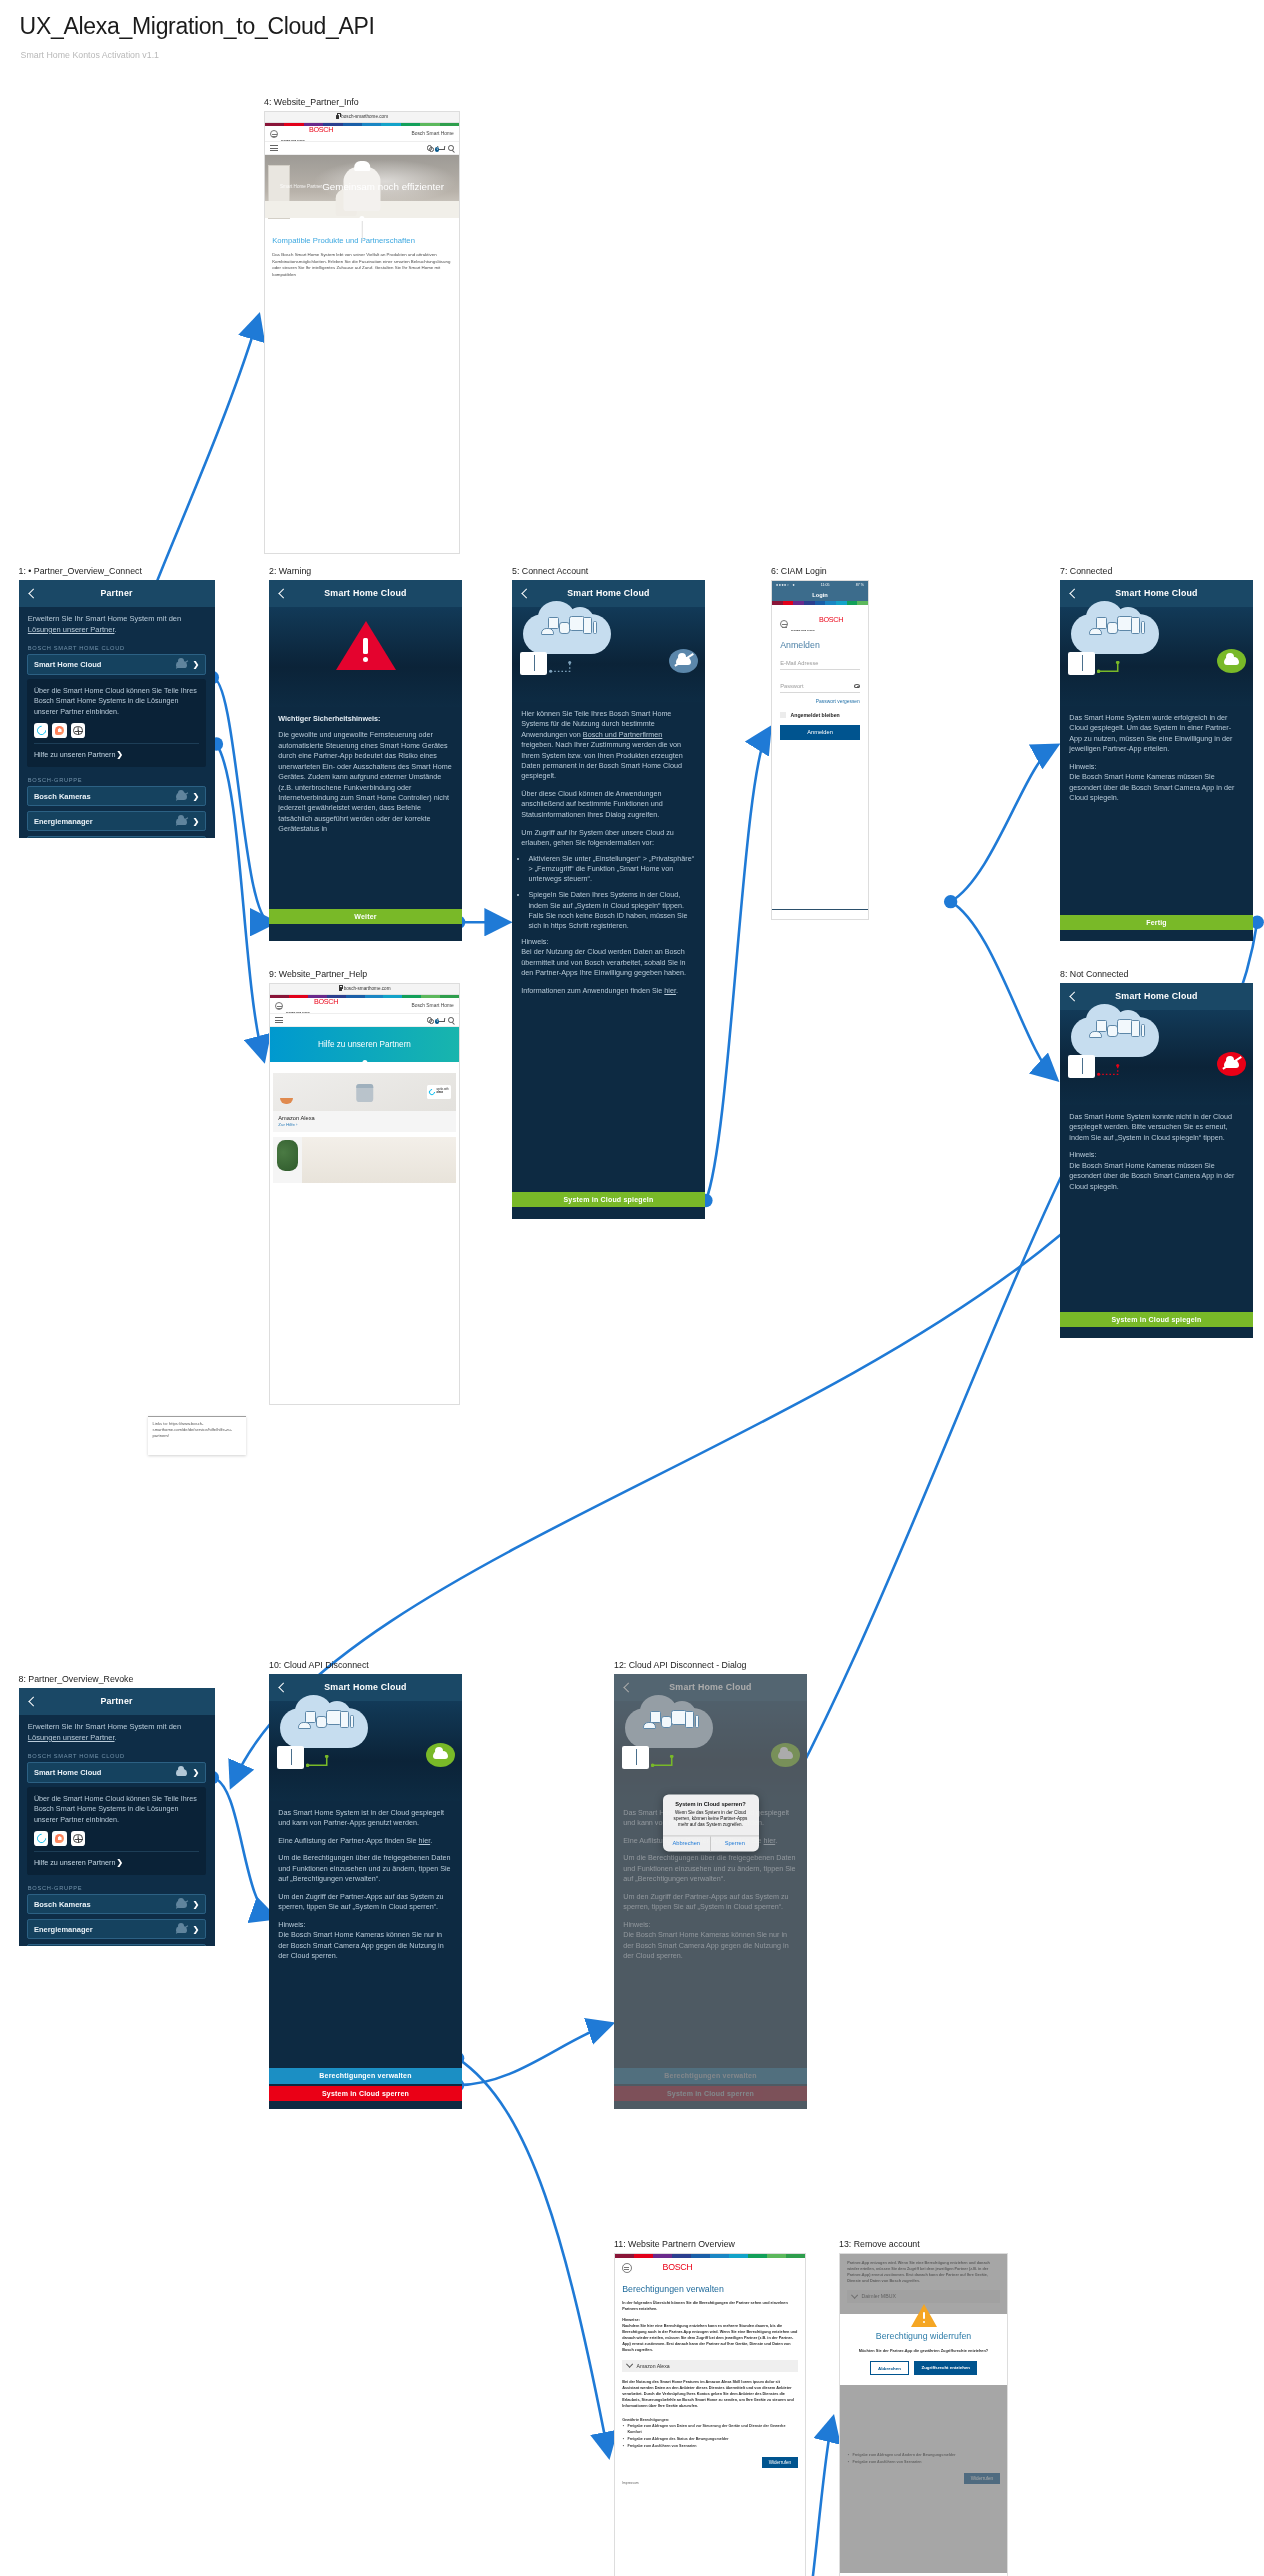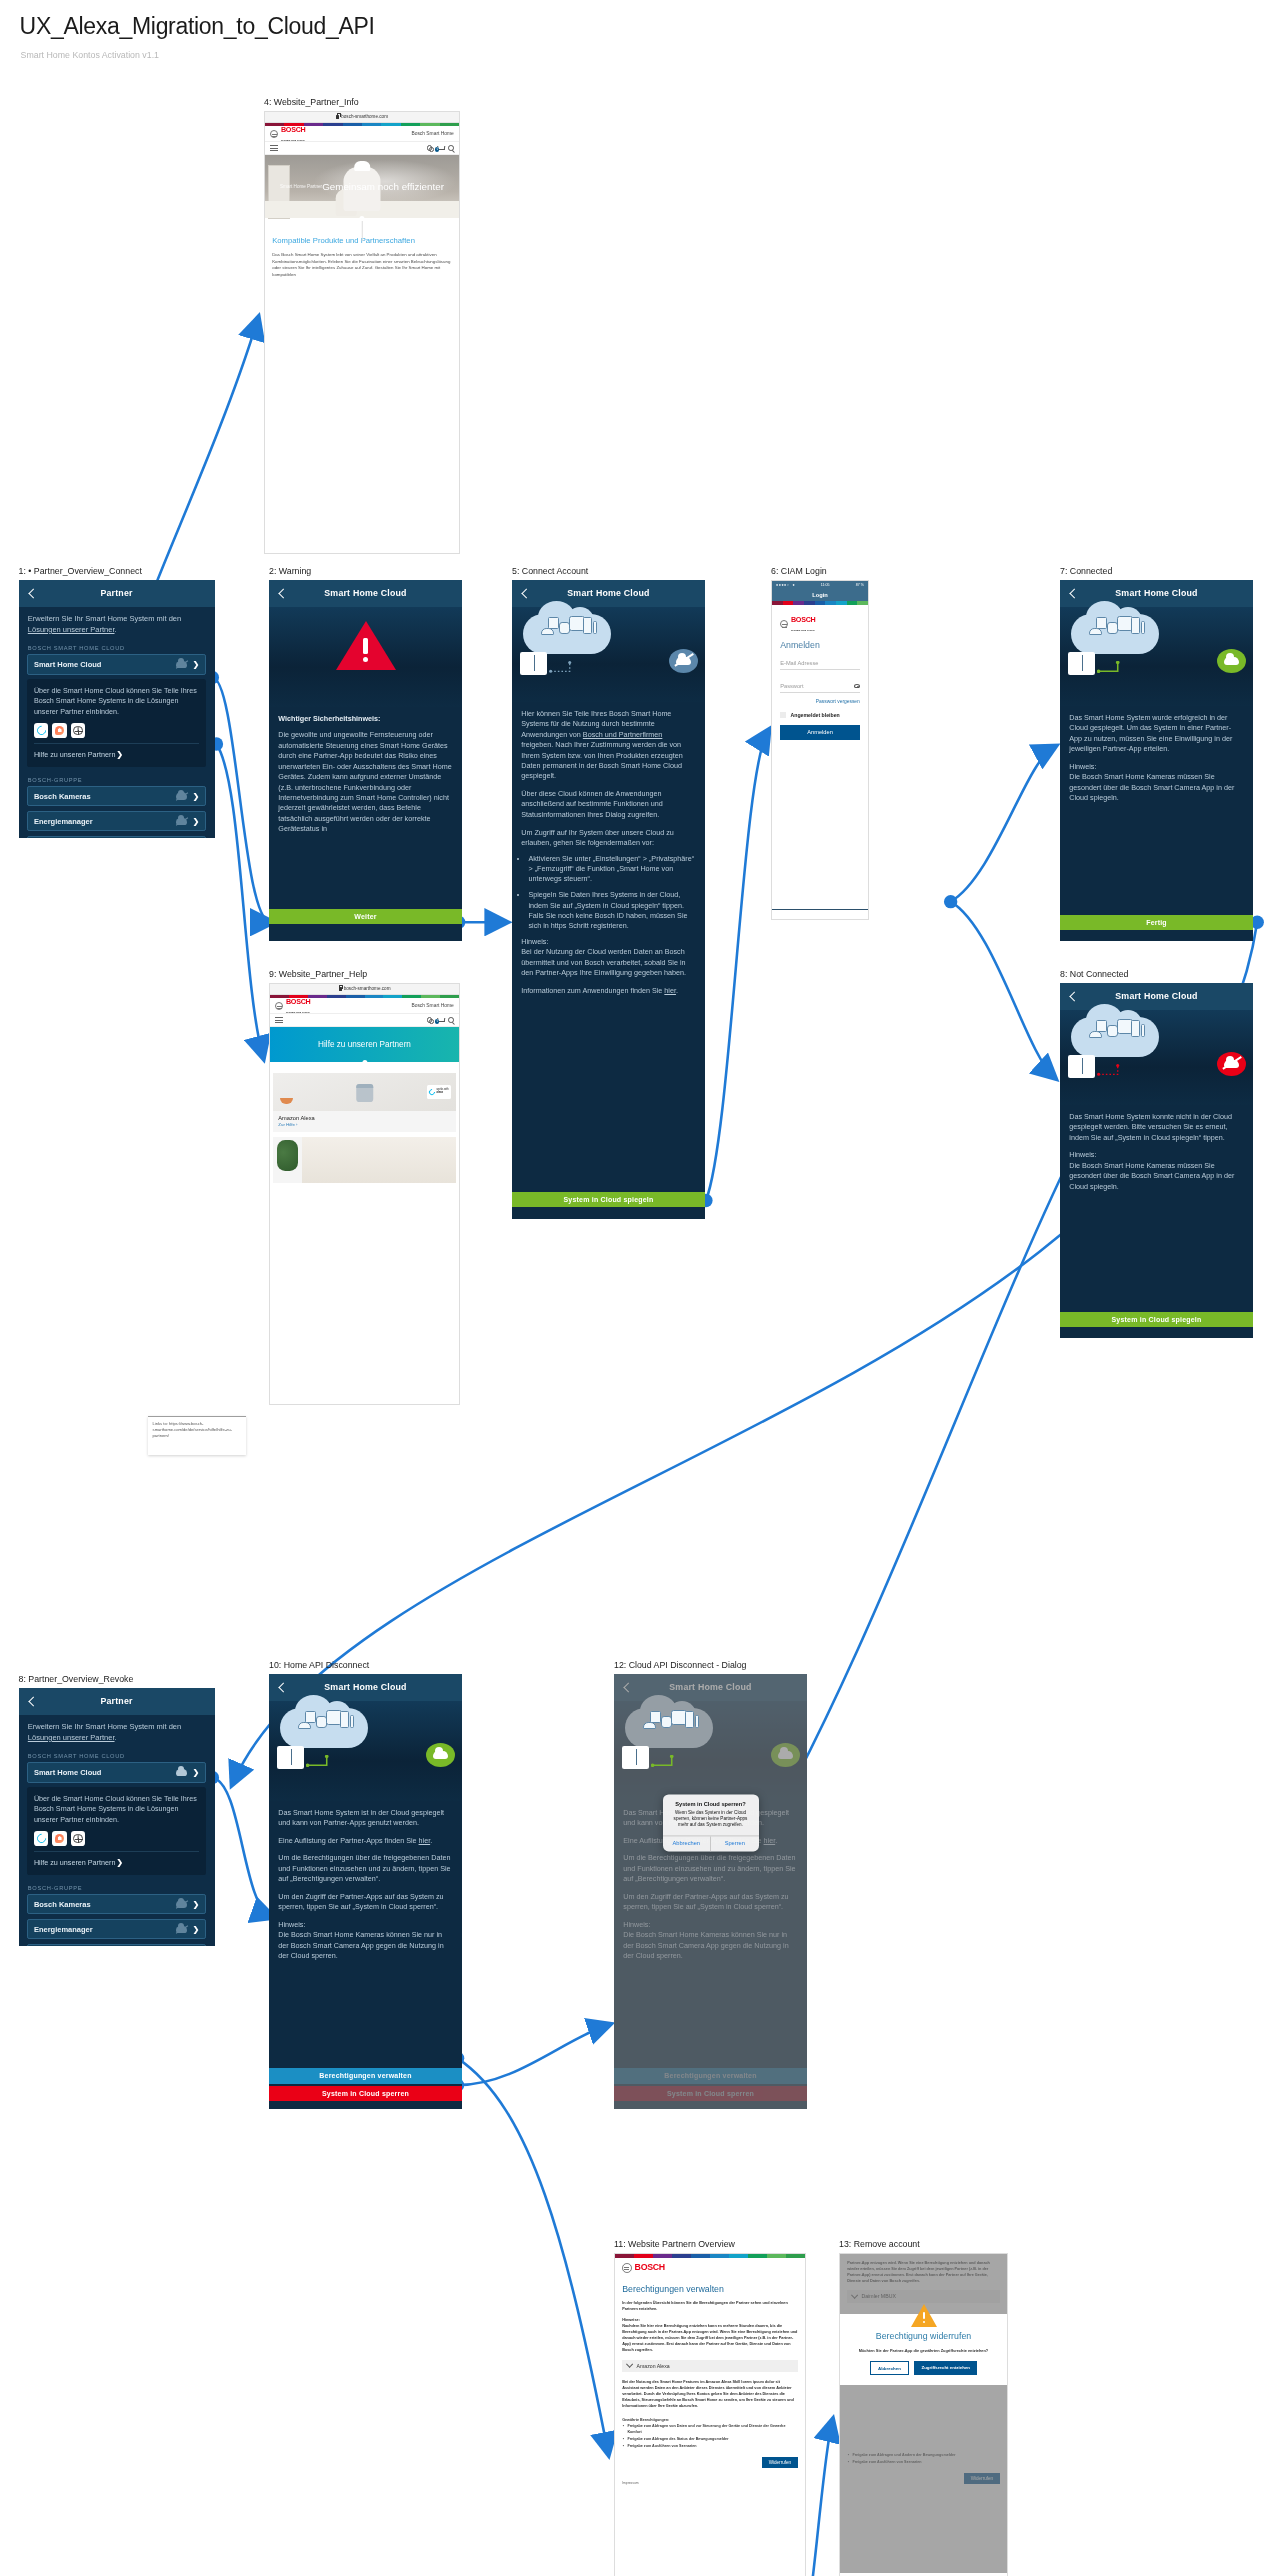--- a/index.html
+++ b/index.html
@@ -92,21 +92,21 @@
   .web { background:#fff; }
   .urlbar{height:11.3px;background:#f4f4f4;display:flex;align-items:center;justify-content:center;gap:2.1px;font-size:4.6px;color:#333;border-bottom:0.5px solid #e2e2e2;}
   .lock{width:3.1px;height:3.6px;background:#333;border-radius:0.5px;position:relative;}
   .lock:before{content:"";position:absolute;left:0.5px;top:-1.5px;width:2.1px;height:2.1px;border:0.6px solid #333;border-bottom:none;border-radius:1px 1px 0 0;}
   .bosch-stripe{height:3.6px;display:flex;}
   .bosch-stripe i{flex:1;}
   .wb-head{height:15.5px;display:flex;align-items:center;padding:0 5.2px;border-bottom:0.5px solid #eee;}
   .bosch-logo{display:flex;align-items:center;gap:2.6px;}
   .bosch-mark{width:8.2px;height:8.2px;border:0.7px solid #777;border-radius:50%;position:relative;}
   .bosch-mark:after{content:"";position:absolute;left:1px;top:3.1px;width:5.2px;height:1.5px;border-top:0.7px solid #777;border-bottom:0.7px solid #777;}
-  .bosch-word{color:#ea0016;font-weight:700;font-size:7.2px;letter-spacing:-0.3px;line-height:1;}
+  .bosch-word{color:#ea0016;font-weight:400;font-size:7.2px;letter-spacing:-0.3px;line-height:1;margin-left:28px;}
   .bosch-claim{color:#222;font-size:2.4px;font-weight:700;letter-spacing:0.1px;}
   .wb-right{margin-left:auto;font-size:4.9px;color:#444;}
   .wb-nav{height:13.4px;display:flex;align-items:center;padding:0 5.2px;border-bottom:0.5px solid #eee;}
   .burger i{display:block;width:7.7px;height:0.8px;background:#666;margin:1.5px 0;}
   .wb-nav .icons{margin-left:auto;display:flex;align-items:center;gap:4.6px;}
   .ic-circ{width:5.7px;height:5.7px;border:0.7px solid #555;border-radius:50%;position:relative;}
   .ic-circ:after{content:"";position:absolute;left:1.5px;top:1px;width:2.6px;height:2.6px;border:0.6px solid #555;border-radius:50%;}
   .ic-cart{width:6.7px;height:5.7px;position:relative;}
   .ic-cart:before{content:"";position:absolute;left:0.5px;top:1px;width:5.7px;height:3.1px;border:0.7px solid #555;border-top:none;transform:skewX(-8deg);}
   .cart-badge{position:absolute;left:-1.5px;top:2.1px;width:4.1px;height:4.1px;border-radius:50%;background:#00558a;color:#fff;font-size:2.6px;display:flex;align-items:center;justify-content:center;}
@@ -700,21 +700,21 @@
           </span>
           <span class="chev">❯</span>
         </div>
       <div class="row"></div>
 
     </div>
   </div>
 </div>
 
 <div class="frame" style="left:269px;top:1660px;width:193px;">
-  <div class="caption">10: Home API Disconnect</div>
+  <div class="caption">10: Cloud API Disconnect</div>
   <div class="screen" style="width:193px;height:435px;">
     <div class="appbar">
       <span class="back"></span>
       <span class="ttl">Smart Home Cloud</span>
     </div>
     <div class="hero ill" style="height:100px;">
       <div class="cloudshape"></div>
       <div class="devs">
         <span class="dev" style="left:2.1px;top:12.4px;width:13.4px;height:7.2px;border-radius:5.2px 5.2px 1px 1px;"></span>
         <span class="dev" style="left:9.3px;top:1px;width:10.3px;height:12.4px;"></span>

